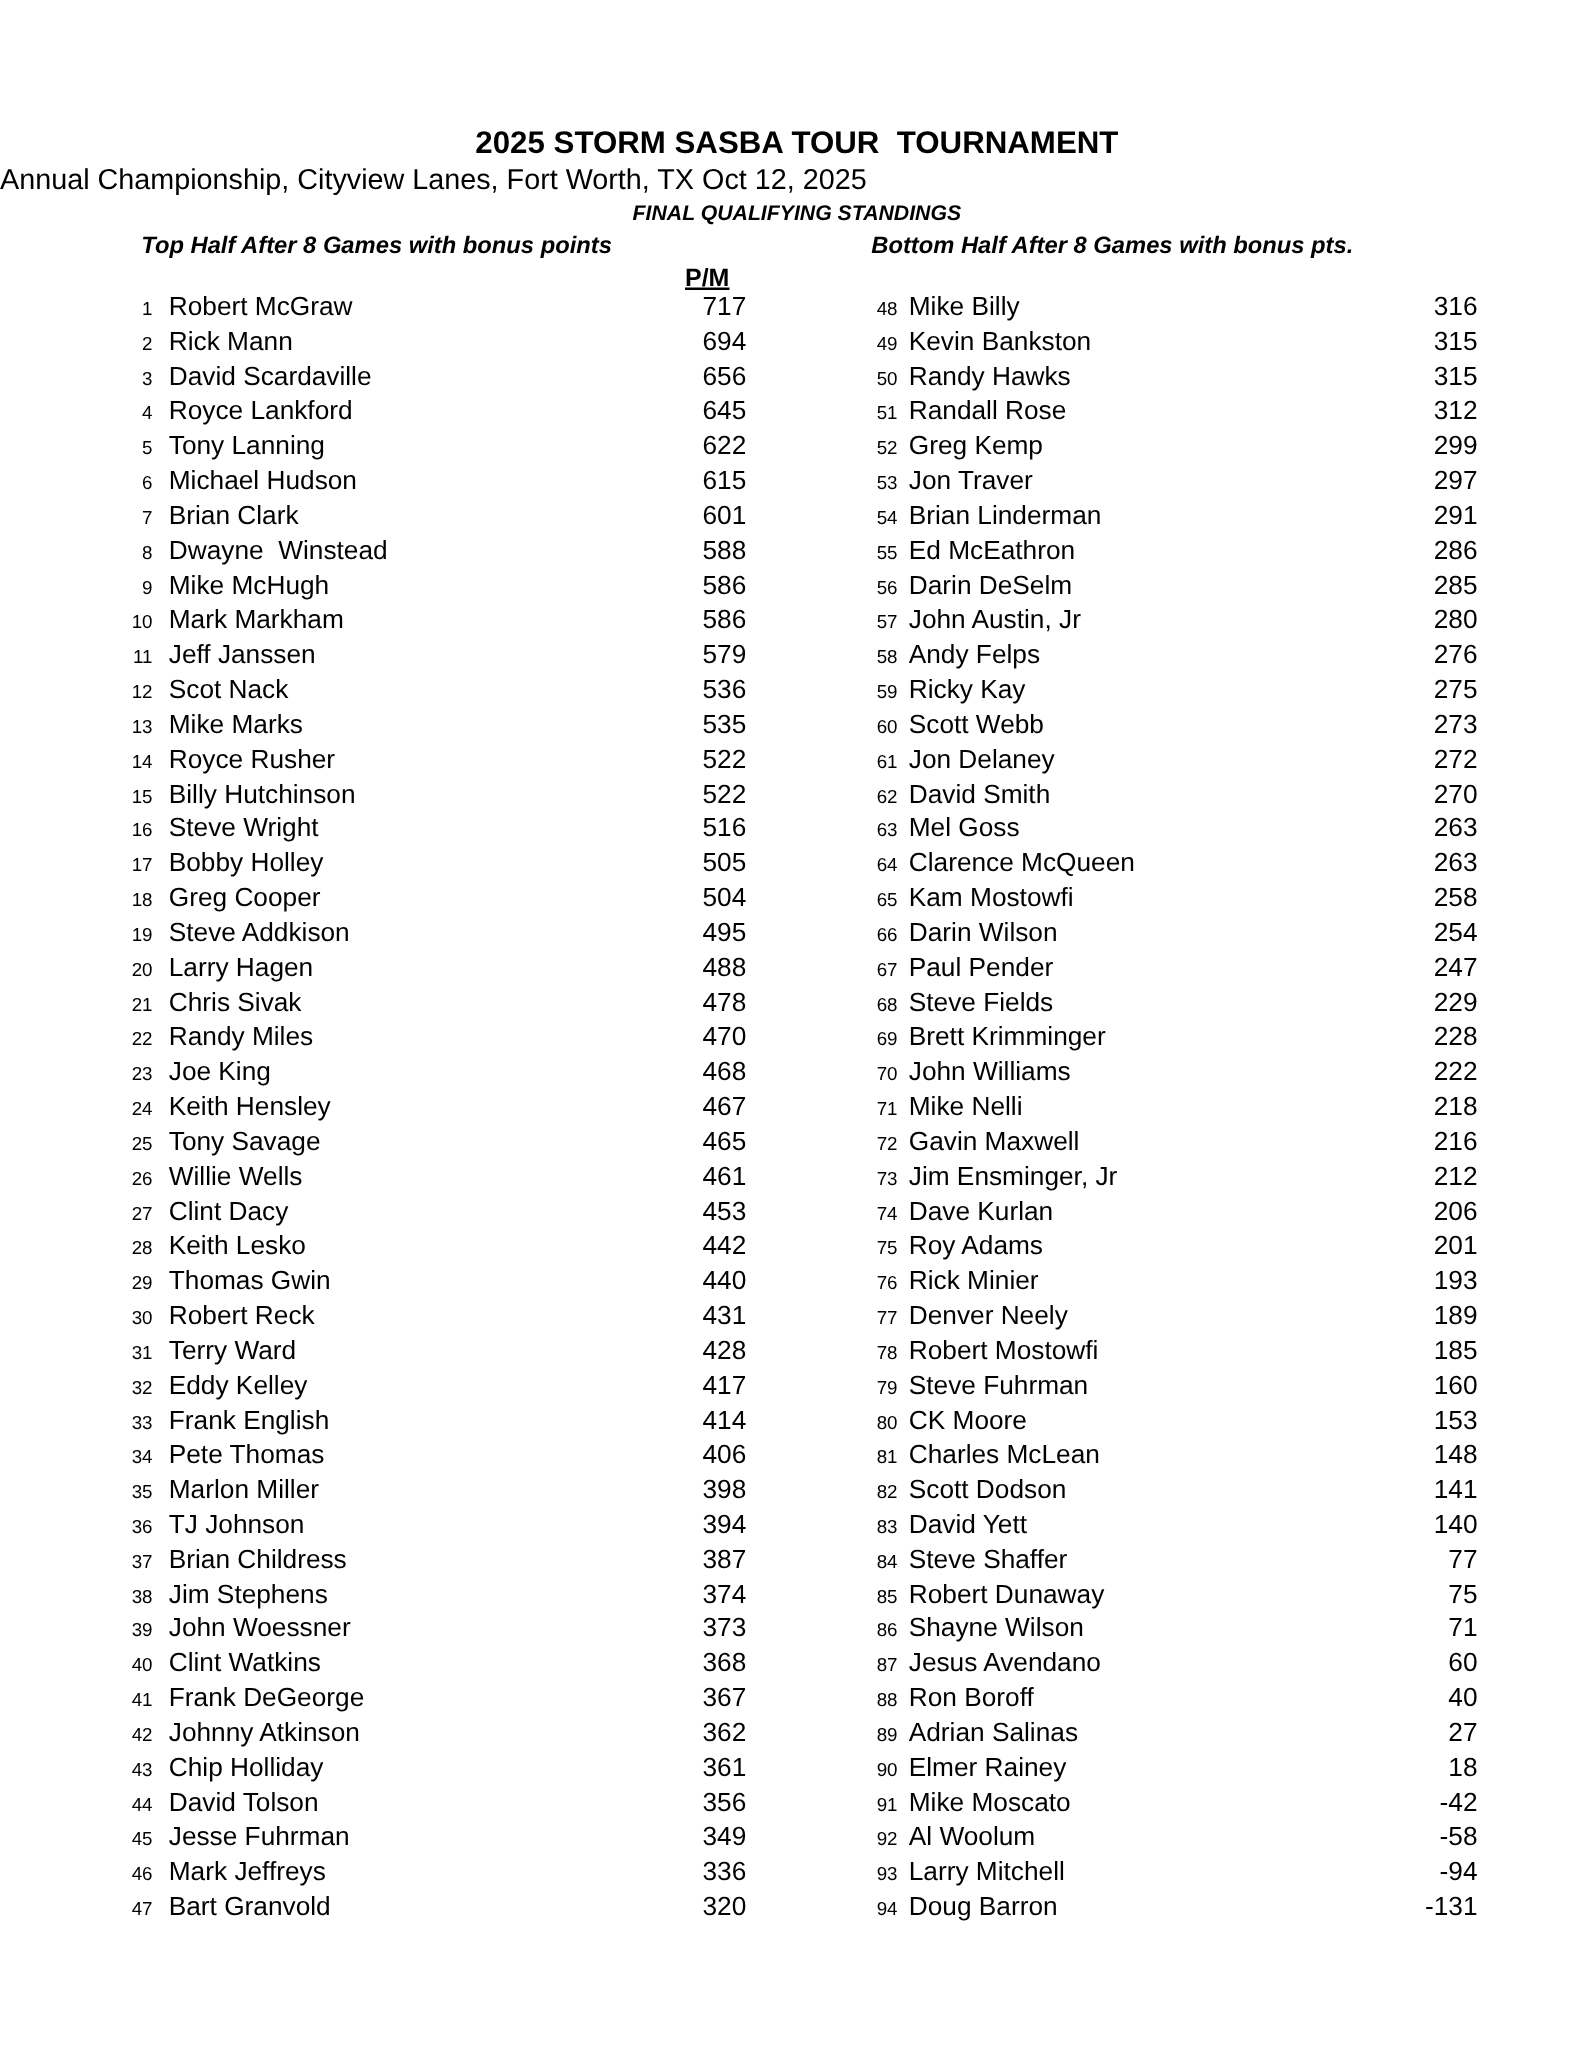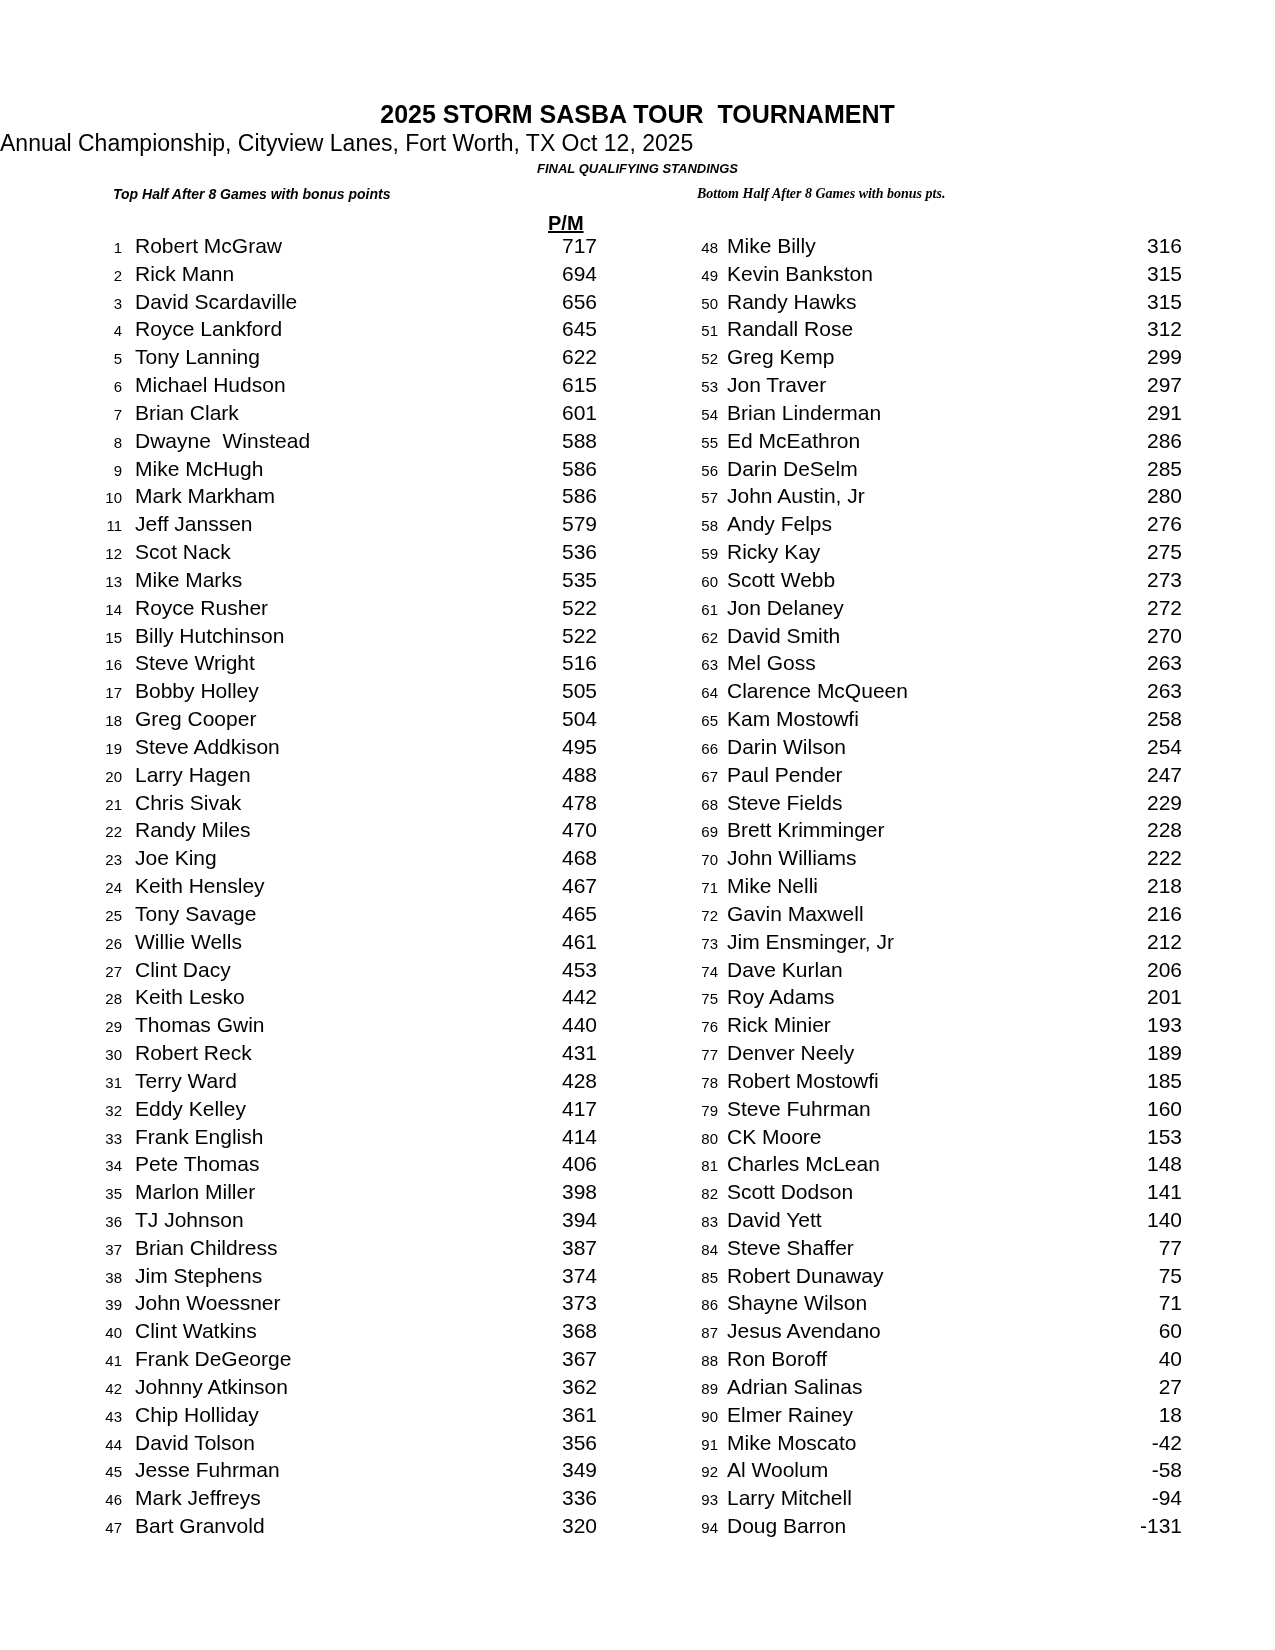--- a/index.html
+++ b/index.html
@@ -33,34 +33,34 @@
     width: 100%;
     font-size: 23px;
     white-space: pre;
   }
   .doc-standings {
     position: absolute;
     top: 161px;
     left: 0;
     width: 100%;
     text-align: center;
-    font-size: 13px;
+    font-size: 17px;
     font-weight: bold;
     font-style: italic;
   }
   .col-heading {
     position: absolute;
     top: 186px;
-    font-size: 14px;
+    font-size: 19px;
     font-weight: bold;
     font-style: italic;
     white-space: pre;
   }
   .col-heading.left { left: 113px; }
-  .col-heading.right { left: 697px; font-family: Liberation Serif, serif; }
+  .col-heading.right { left: 697px; }
   .pm-label {
     position: absolute;
     top: 212px;
     left: 548px;
     font-size: 20px;
     font-weight: bold;
     text-decoration: underline;
   }
   .rows {
     position: absolute;

